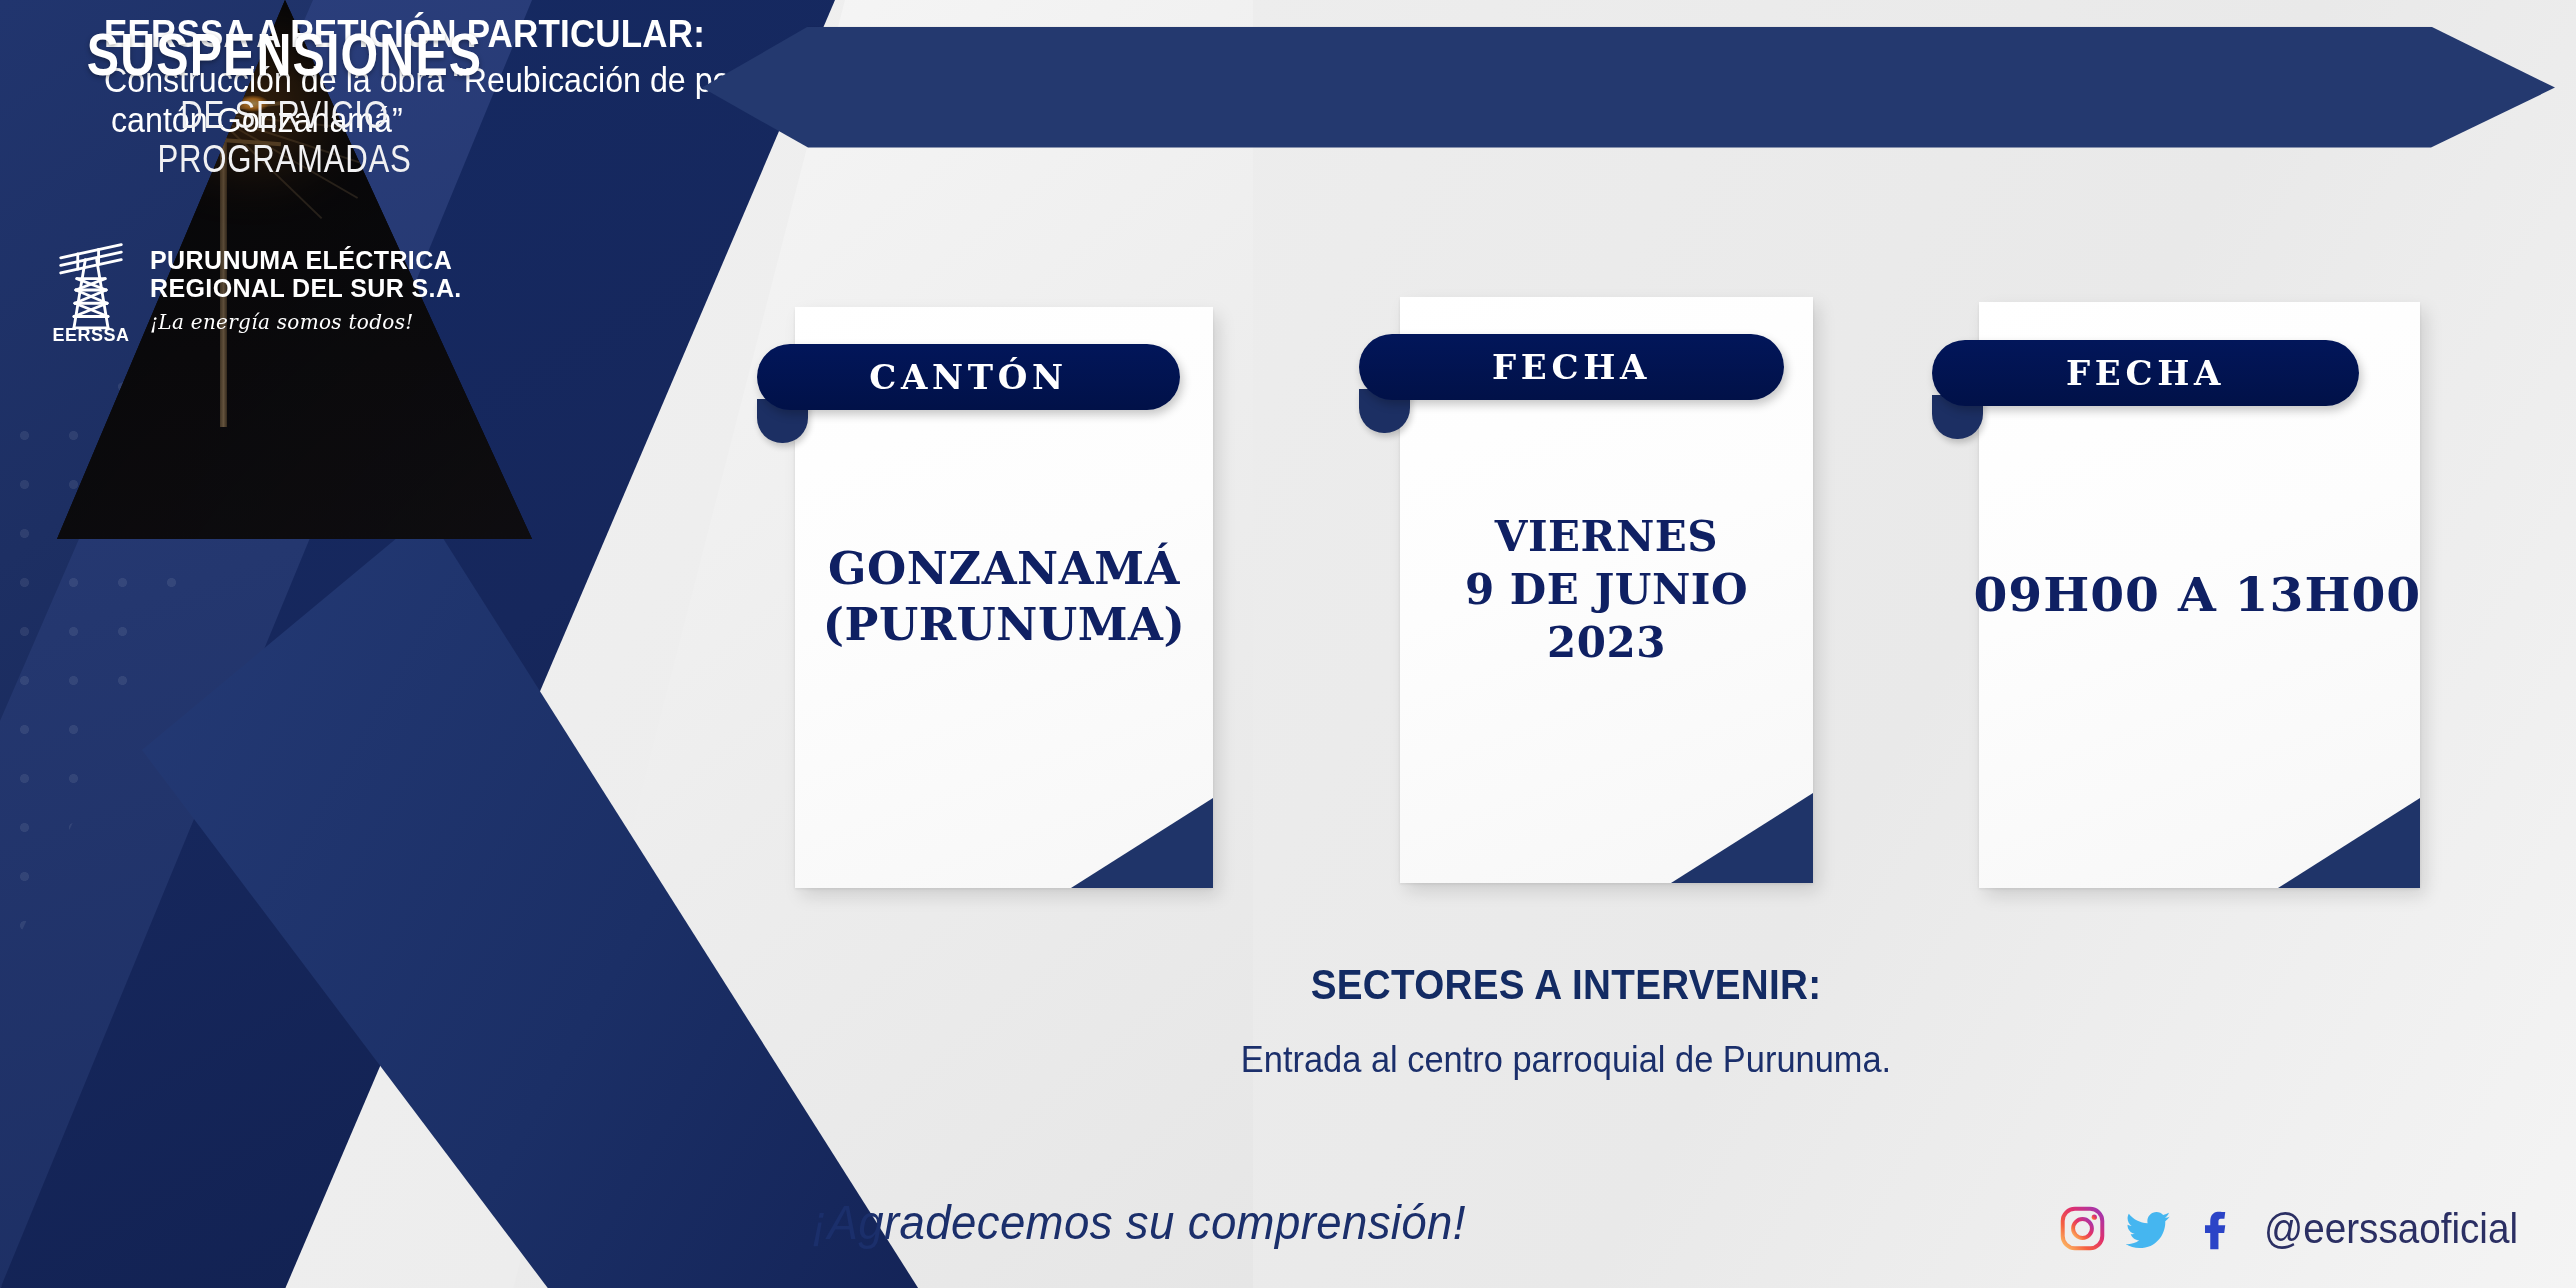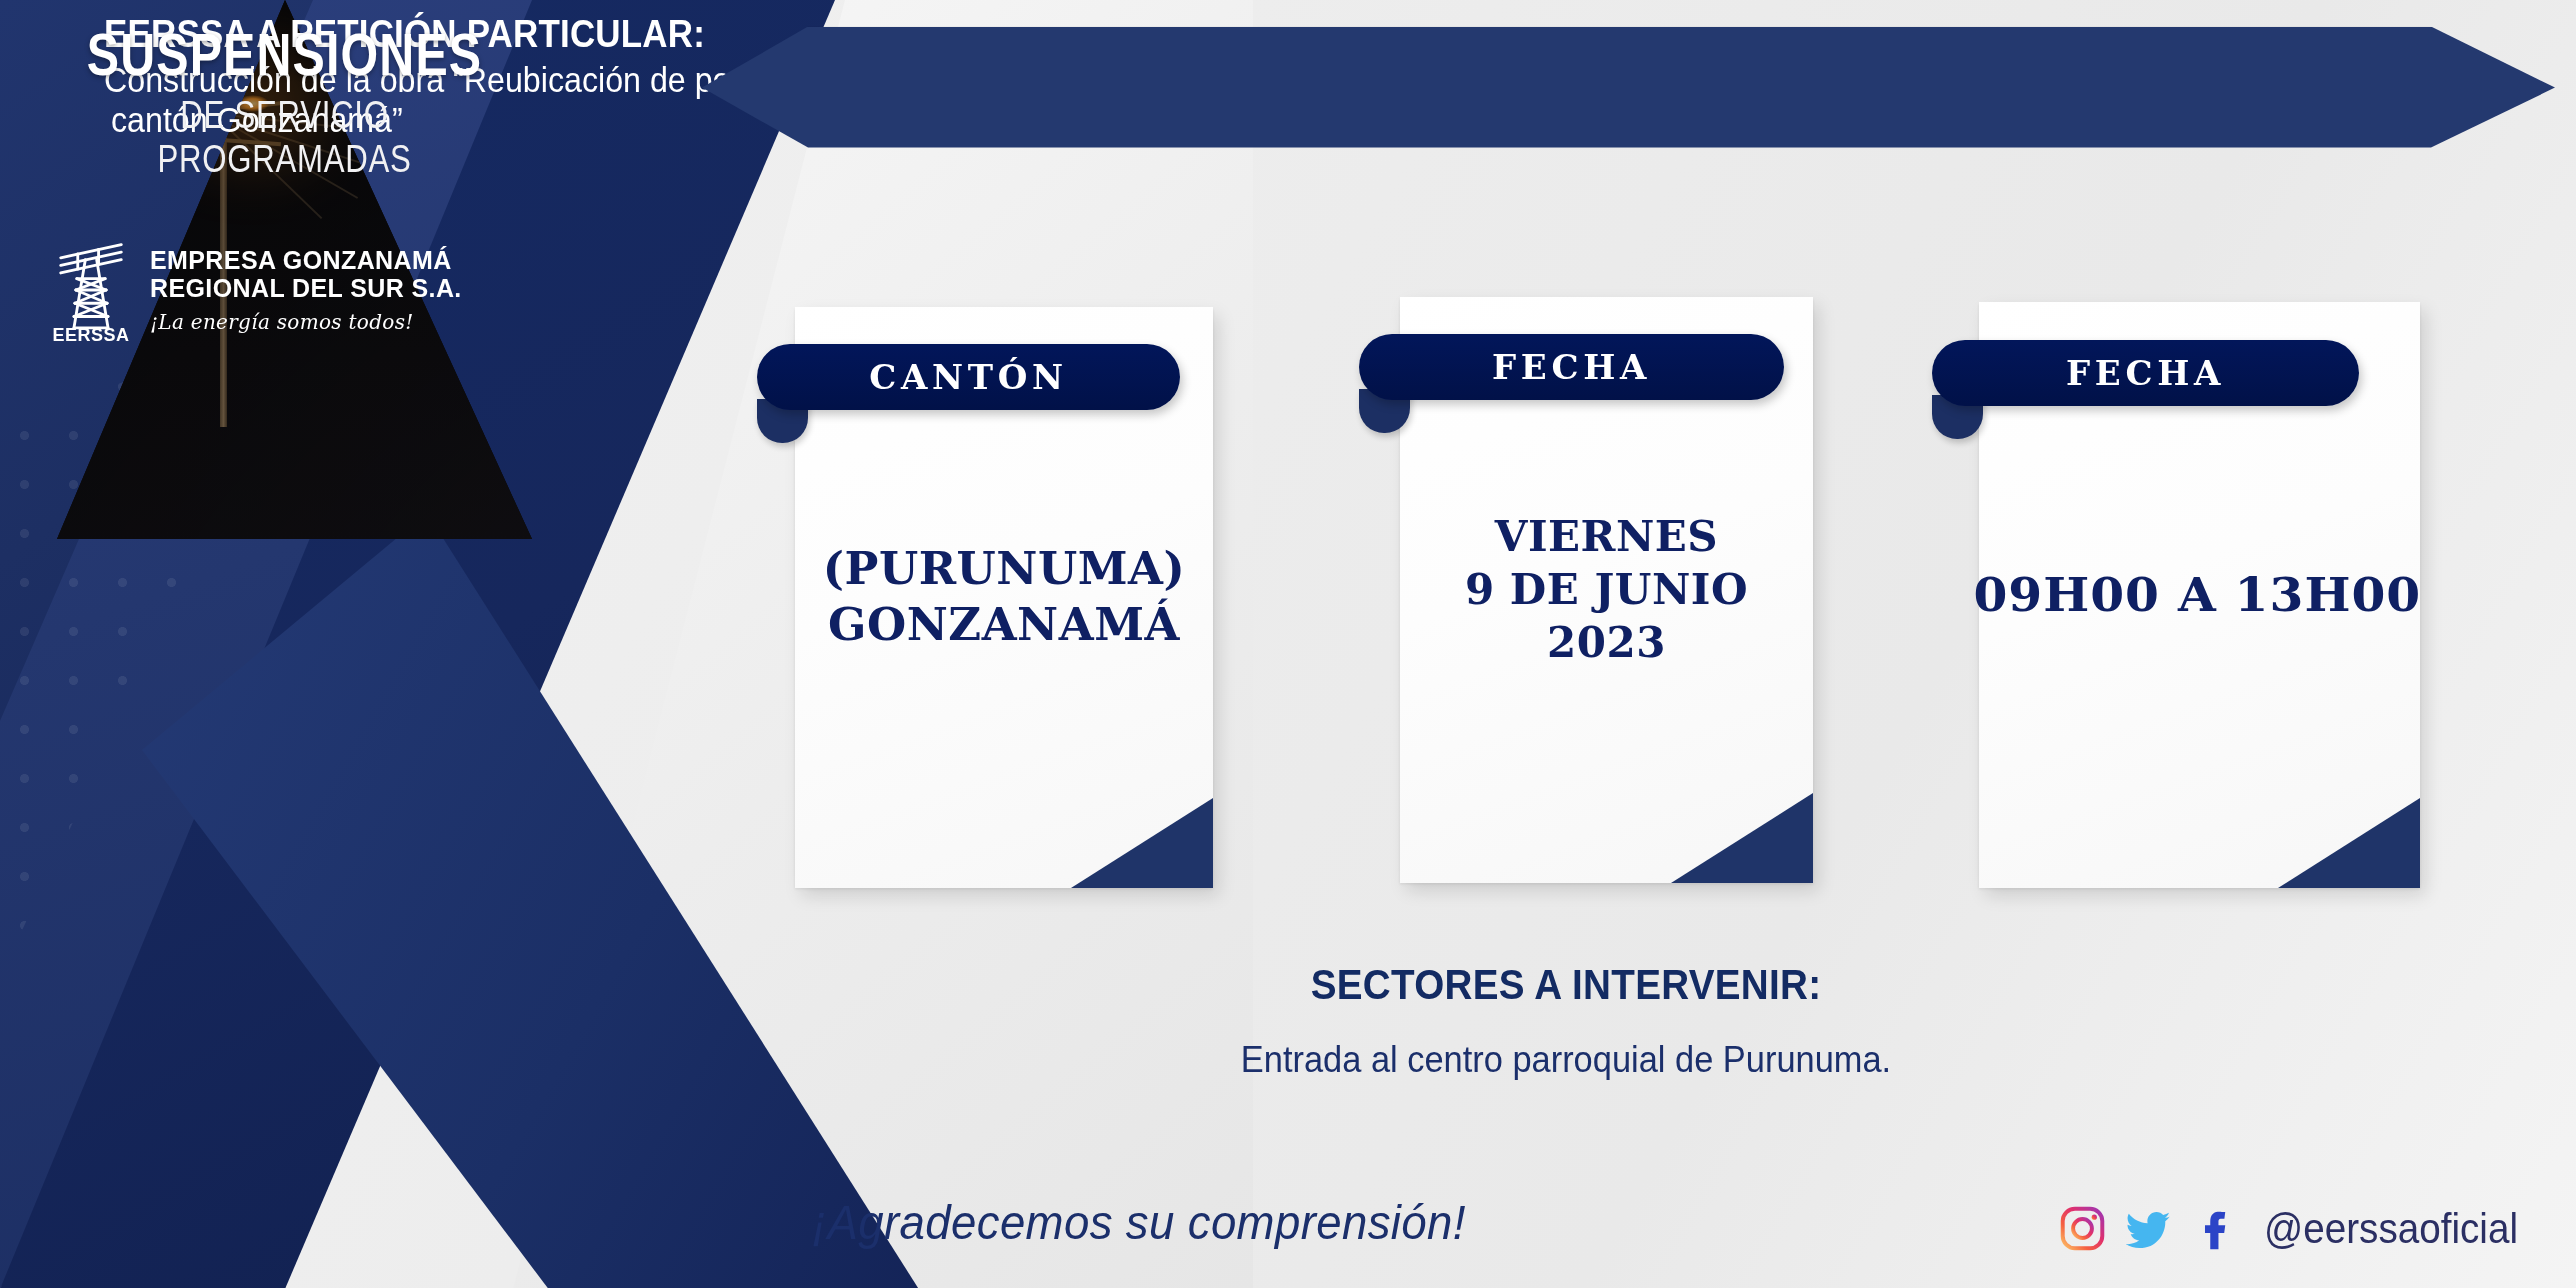--- a/index.html
+++ b/index.html
@@ -276,42 +276,42 @@
           <path d="M28 56 L61 70"></path>
           <path d="M60 56 L27 70"></path>
           <path d="M27 70 L62 84"></path>
           <path d="M61 70 L26 84"></path>
           <path d="M26 96 L62 96"></path>
         </g>
         <text x="44" y="110" text-anchor="middle" fill="#ffffff" font-family="Liberation Sans, sans-serif" font-size="19" font-weight="bold" letter-spacing="0.5">EERSSA</text>
       </svg>
     </div>
     <div class="logo-txt">
-      <div class="logo-l1">EMPRESA GONZANAMÁ</div>
+      <div class="logo-l1">PURUNUMA ELÉCTRICA</div>
       <div class="logo-l2">REGIONAL DEL SUR S.A.</div>
       <div class="logo-slogan">¡La energía somos todos!</div>
     </div>
   </div>
 
   <div class="banner"></div>
   <div class="banner-inner">
     <div class="banner-t1">EERSSA A PETICIÓN PARTICULAR:</div>
     <div class="banner-t2">Construcción de la obra “Reubicación de postes en la parroquia Purunuma en el</div>
     <div class="banner-t3">cantón Gonzanamá”</div>
   </div>
 
   <div class="cards">
 
     <div class="pill-tail" id="tail-canton"></div>
     <div class="card" id="card-canton">
       <div class="card-sheet"></div>
       <div class="card-fold"></div>
       <div class="card-body fs-canton">
+        <div>GONZANAMÁ</div>
         <div>(PURUNUMA)</div>
-        <div>GONZANAMÁ</div>
       </div>
     </div>
     <div class="pill" id="pill-canton">CANTÓN</div>
 
     <div class="pill-tail" id="tail-fecha"></div>
     <div class="card" id="card-fecha">
       <div class="card-sheet"></div>
       <div class="card-fold"></div>
       <div class="card-body fs-fecha">
         <div>VIERNES</div>

